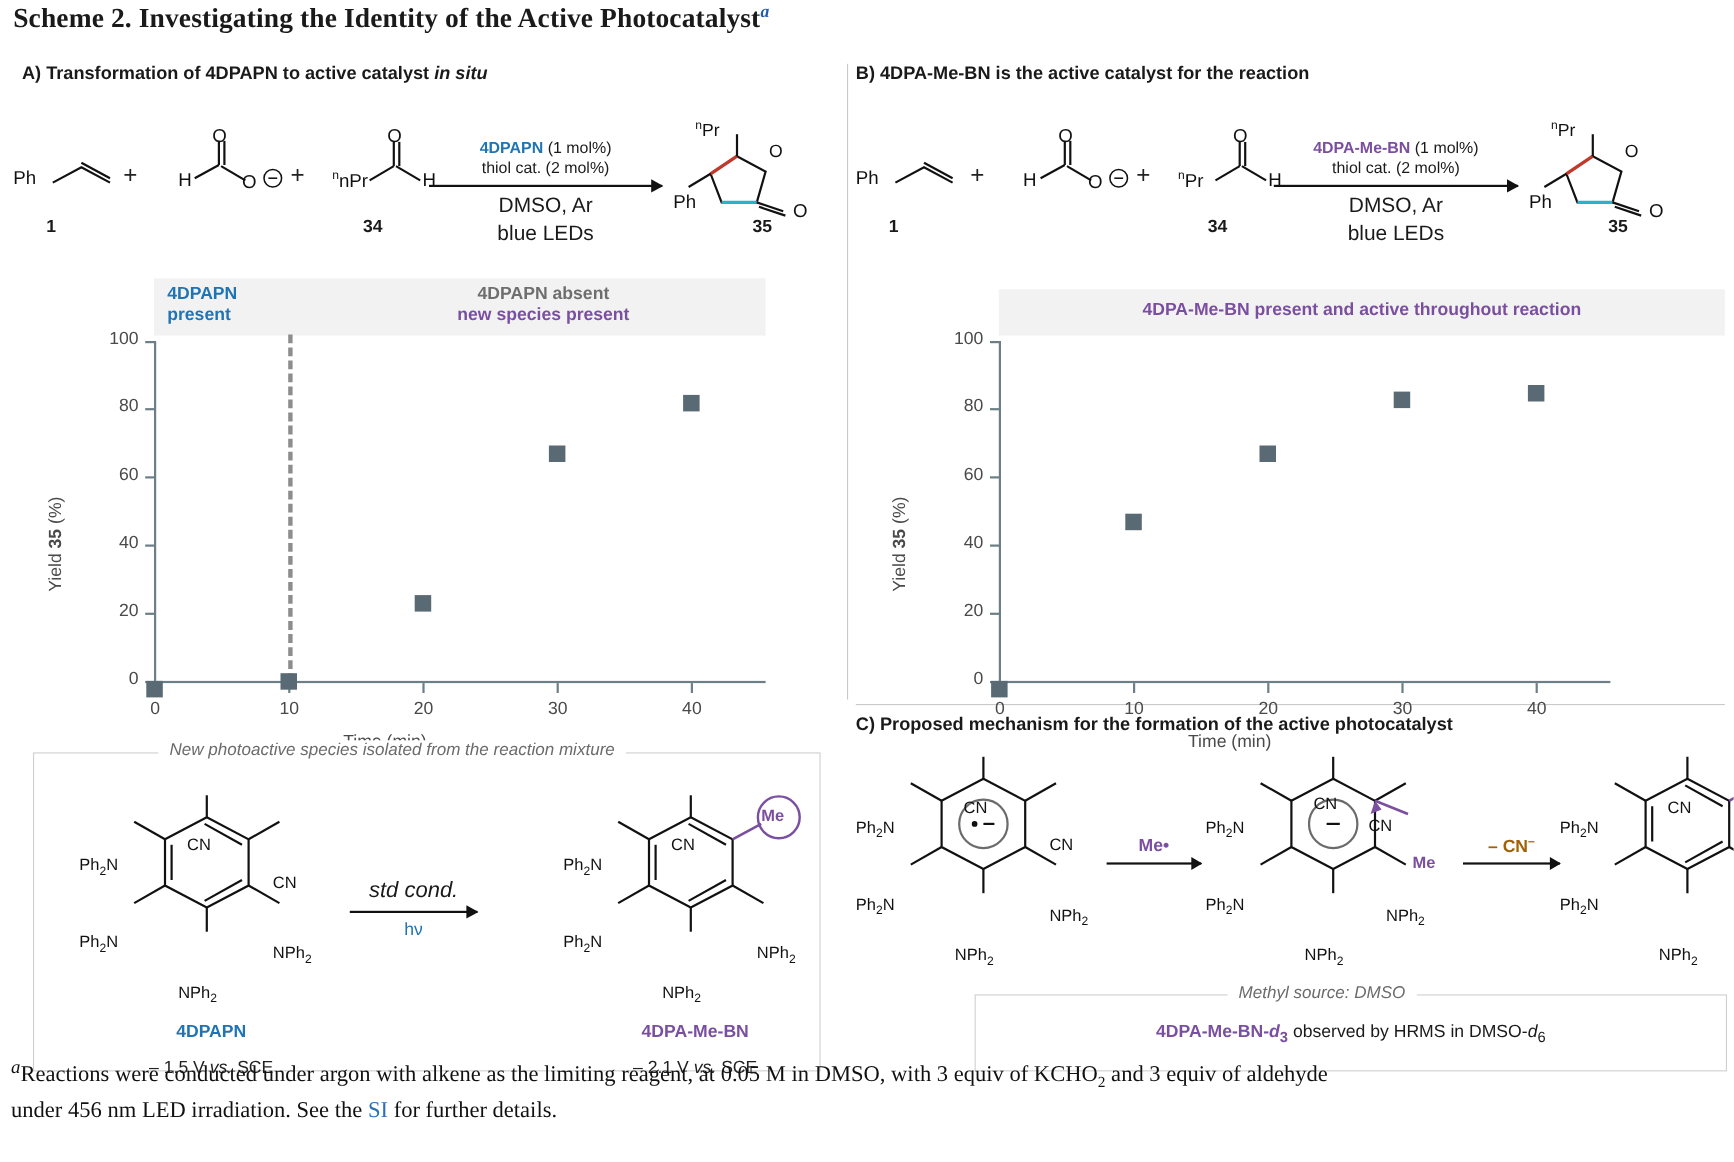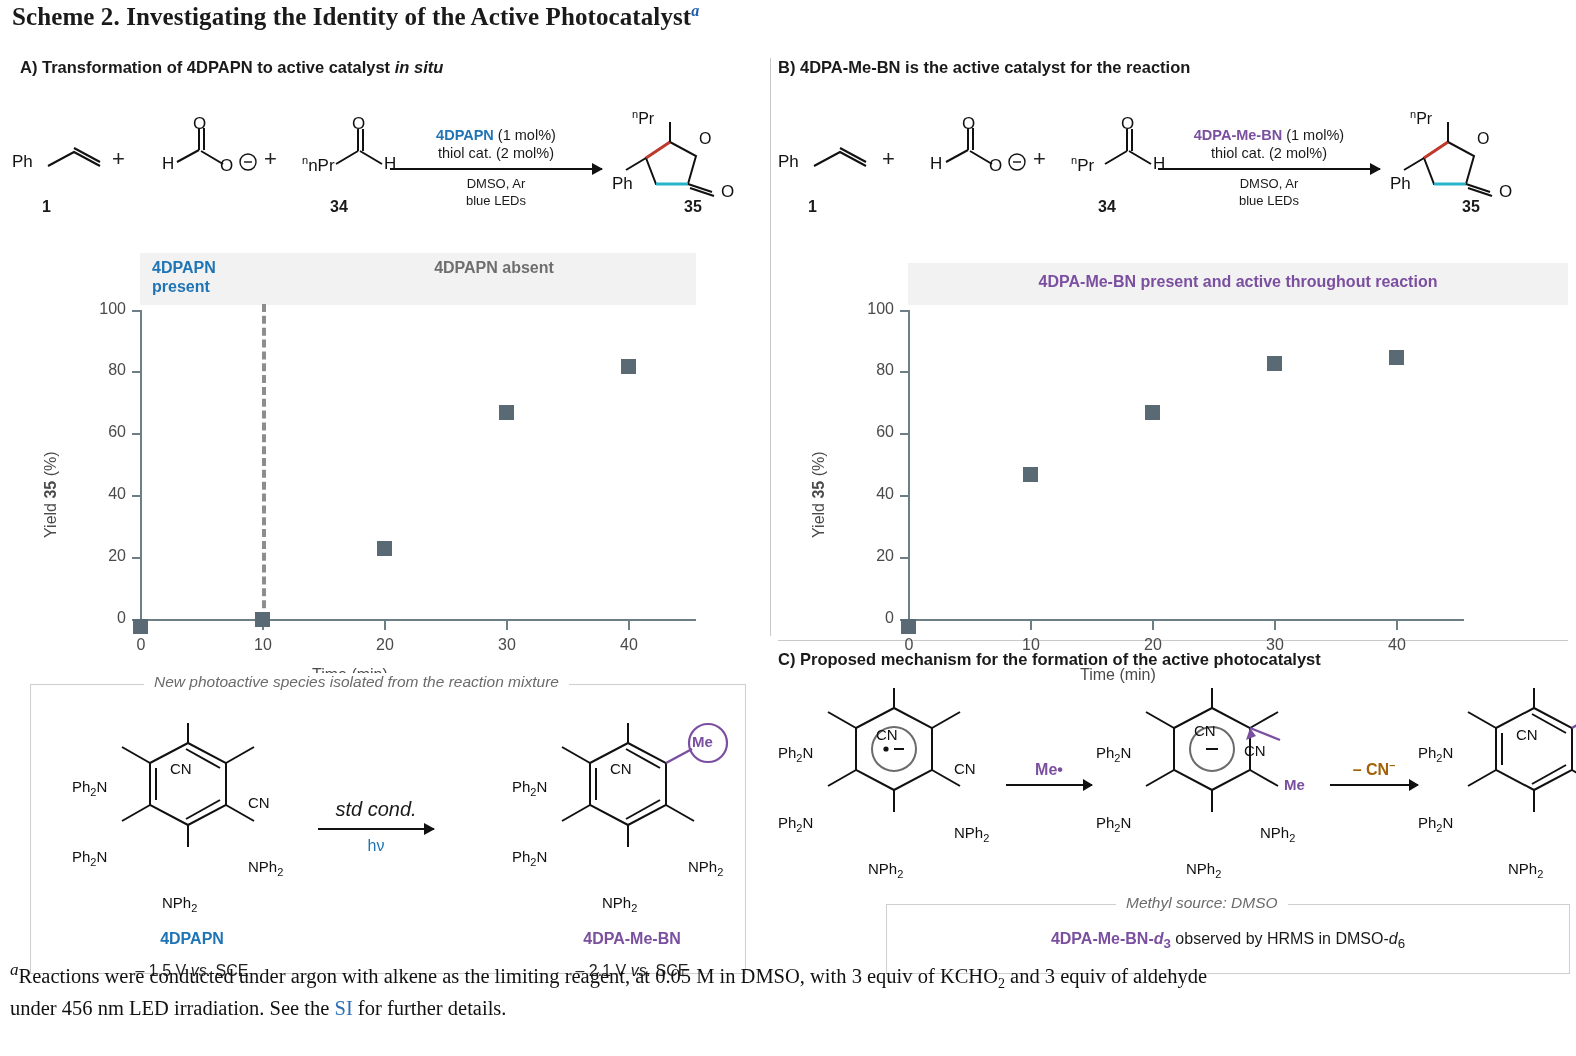--- a/index.html
+++ b/index.html
@@ -28,21 +28,21 @@
   .rxn{position:relative;height:130px;}
   .plus{position:absolute;font-size:22px;color:#222;}
   .cmpd-num{position:absolute;font-size:16px;font-weight:bold;}
   .arrow-wrap{position:absolute;}
   .arrow-line{position:relative;width:100%;height:2px;background:#111;}
   .arrow-line:after{
     content:"";position:absolute;right:-1px;top:-5px;
     border-left:11px solid #111;border-top:6px solid transparent;border-bottom:6px solid transparent;
   }
   .arrow-above{position:absolute;width:100%;text-align:center;bottom:8px;font-size:14.5px;line-height:1.25;}
-  .arrow-below{position:absolute;width:100%;text-align:center;top:8px;font-size:13px;line-height:1.3;}
+  .arrow-below{position:absolute;width:100%;text-align:center;top:8px;font-size:19px;line-height:1.3;}
   .cat-blue{color:#1f74b5;font-weight:bold;}
   .cat-purple{color:#7b4fa0;font-weight:bold;}
 
   
   .chart-box{position:relative;}
   .banner{
     position:absolute;background:#f2f2f2;box-sizing:border-box;
     font-size:16px;font-weight:bold;line-height:1.2;
   }
   .banner .b1{color:#1f74b5;}
@@ -178,20 +178,21 @@
   <div class="chart-box" style="position:absolute;left:0;top:190px;width:752px;height:390px;">
 
     <div class="banner" style="left:128px;top:5px;width:556px;height:52px;padding:5px 0 0 12px;">
       <div style="display:flex;">
         <div style="width:110px;">
           <div class="b1">4DPAPN</div>
           <div class="b1">present</div>
         </div>
         <div style="flex:1;text-align:center;padding-left:30px;">
           <div class="b2">4DPAPN absent</div>
+          <div class="b3">new species present</div>
         </div>
       </div>
     </div>
 
     <div class="axis-line" style="left:128px;top:62px;width:2px;height:310px;"></div>
     <div class="axis-line" style="left:128px;top:371px;width:556px;height:2px;"></div>
 
     <div class="tick" style="left:120px;top:62px;width:9px;height:2px;"></div>
     <div class="tick" style="left:120px;top:123px;width:9px;height:2px;"></div>
     <div class="tick" style="left:120px;top:185px;width:9px;height:2px;"></div>

